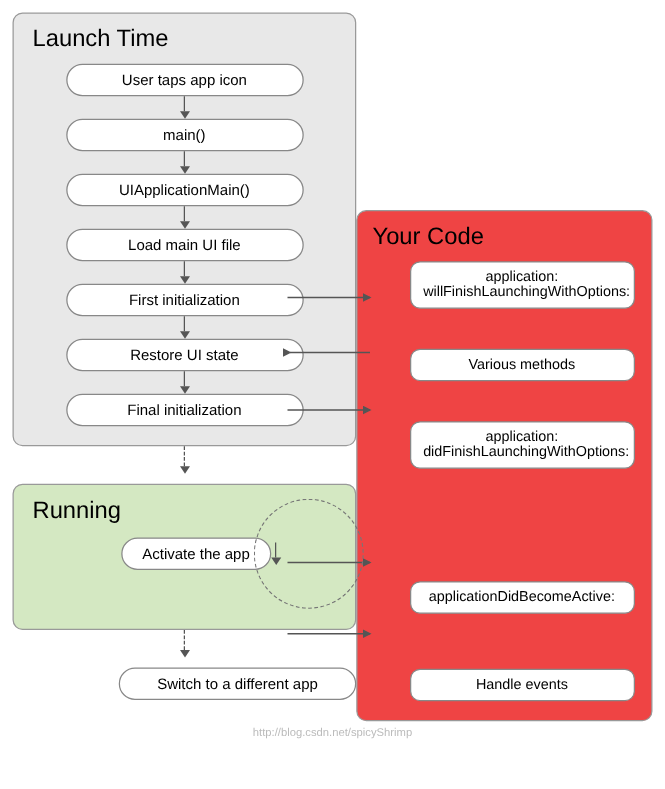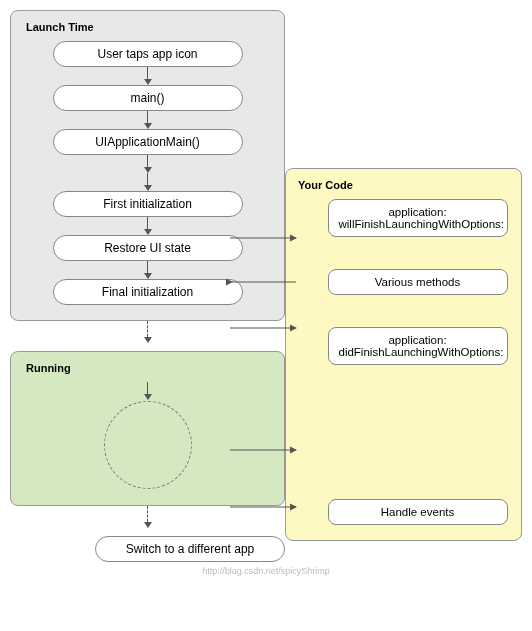--- a/index.html
+++ b/index.html
@@ -18,34 +18,34 @@
       border-radius: 8px;
       background: #e8e8e8;
       padding: 10px 15px 15px;
       display: flex;
       flex-direction: column;
       align-items: center;
       gap: 0;
     }
 
     .section-label {
-      font-weight: bold;
-      font-size: 11px;
+      font-weight: normal;
+      font-size: 19px;
       align-self: flex-start;
       margin-bottom: 8px;
     }
 
     
     .running-box {
       border: 1.5px solid #999;
       border-radius: 8px;
       background: #d4e8c2;
       padding: 10px 15px 15px;
       display: flex;
-      flex-direction: column;
+      flex-direction: row;
       align-items: center;
       margin-top: 8px;
       gap: 0;
     }
 
     
     .flow-node {
       border: 1px solid #888;
       border-radius: 16px;
       background: #fff;
@@ -104,21 +104,21 @@
       width: 0;
       height: 0;
       border-left: 4px solid transparent;
       border-right: 4px solid transparent;
       border-top: 6px solid #555;
     }
 
     .your-code-box {
       border: 1.5px solid #999;
       border-radius: 8px;
-      background: #fef9c3;
+      background: #ef4444;
       padding: 10px 12px 15px;
       display: flex;
       flex-direction: column;
       align-items: center;
       gap: 0;
     }
 
     .right-node {
       border: 1px solid #888;
       border-radius: 8px;
@@ -242,31 +242,33 @@
 
     <div class="launch-box">
       <div class="section-label">Launch Time</div>
 
       <div class="flow-node">User taps app icon</div>
       <div class="arrow-down"></div>
       <div class="flow-node">main()</div>
       <div class="arrow-down"></div>
       <div class="flow-node">UIApplicationMain()</div>
       <div class="arrow-down"></div>
+      <div class="flow-node">Load main UI file</div>
       <div class="arrow-down"></div>
       <div class="flow-node">First initialization</div>
       <div class="arrow-down"></div>
       <div class="flow-node">Restore UI state</div>
       <div class="arrow-down"></div>
       <div class="flow-node">Final initialization</div>
     </div>
 
     <div class="arrow-down-dashed"></div>
     <div class="running-box">
       <div class="section-label">Running</div>
+      <div class="flow-node">Activate the app</div>
       <div class="arrow-down"></div>
       <div class="event-loop-wrapper">
         <div class="event-loop-dashed"></div>
       </div>
     </div>
 
     <div class="arrow-down-dashed"></div>
 
     <div class="bottom-node-wrapper">
       <div class="flow-node">Switch to a different app</div>
@@ -282,20 +284,21 @@
       <div class="right-spacer-lg"></div>
 
       <div class="right-node">Various methods</div>
       <div class="right-spacer-lg"></div>
 
       <div class="right-node" style="white-space: pre-line;">application:
 didFinishLaunchingWithOptions:</div>
 
       <div style="height:90px;"></div>
 
+      <div class="right-node">applicationDidBecomeActive:</div>
       <div class="right-spacer-xl"></div>
 
       <div class="right-node">Handle events</div>
     </div>
   </div>
 </div>
 
 <div class="watermark">http://blog.csdn.net/spicyShrimp</div>
 
 </body></html>

